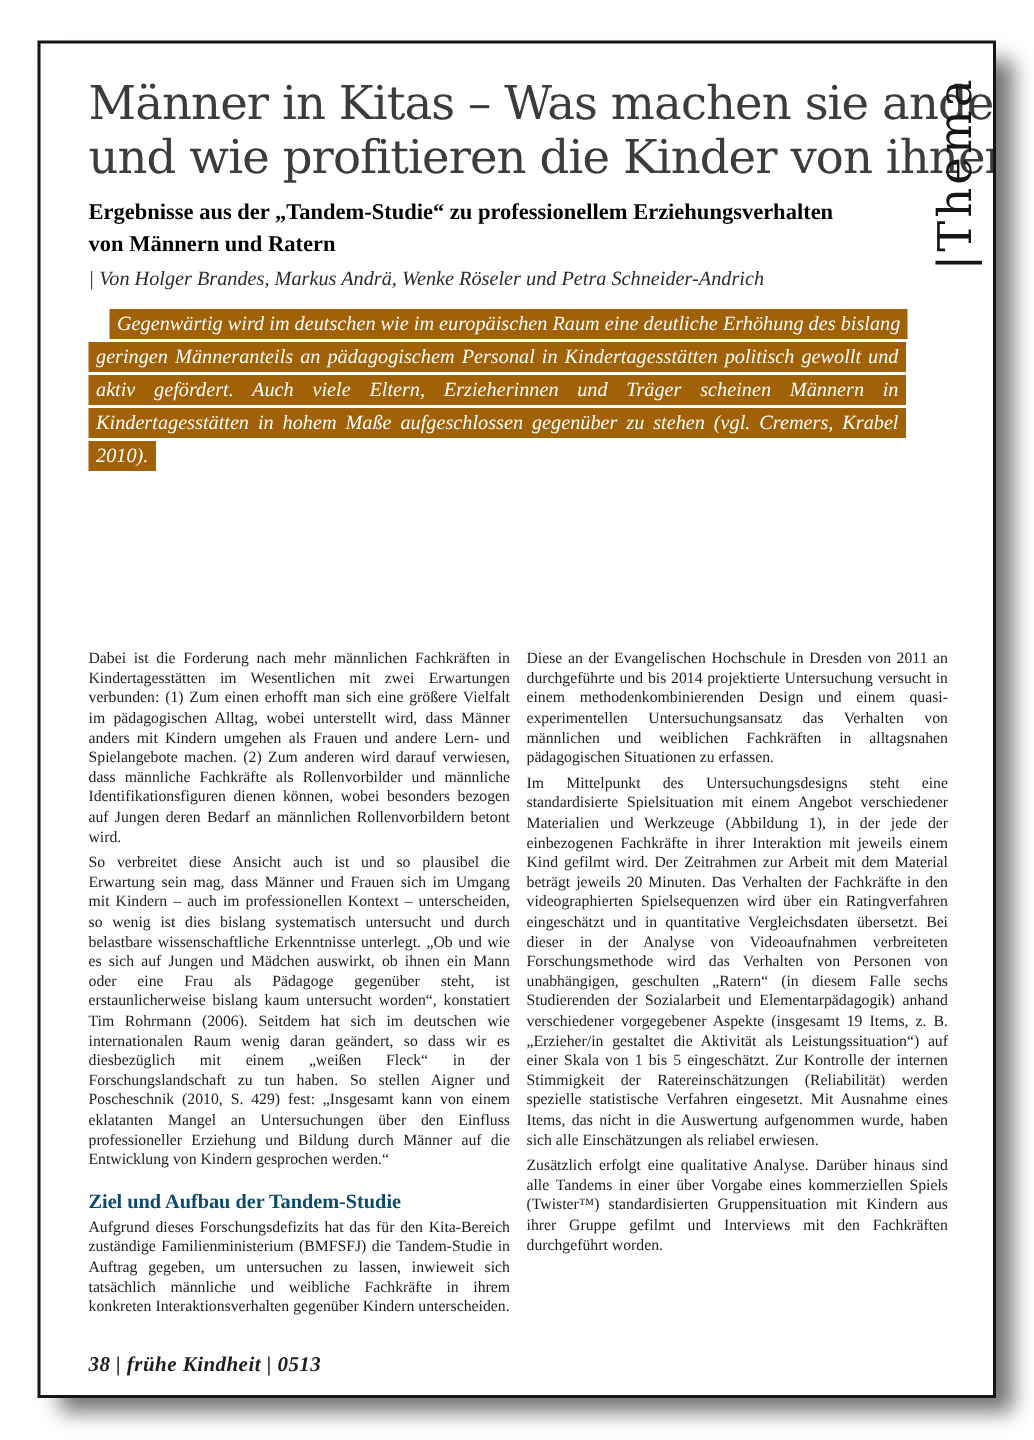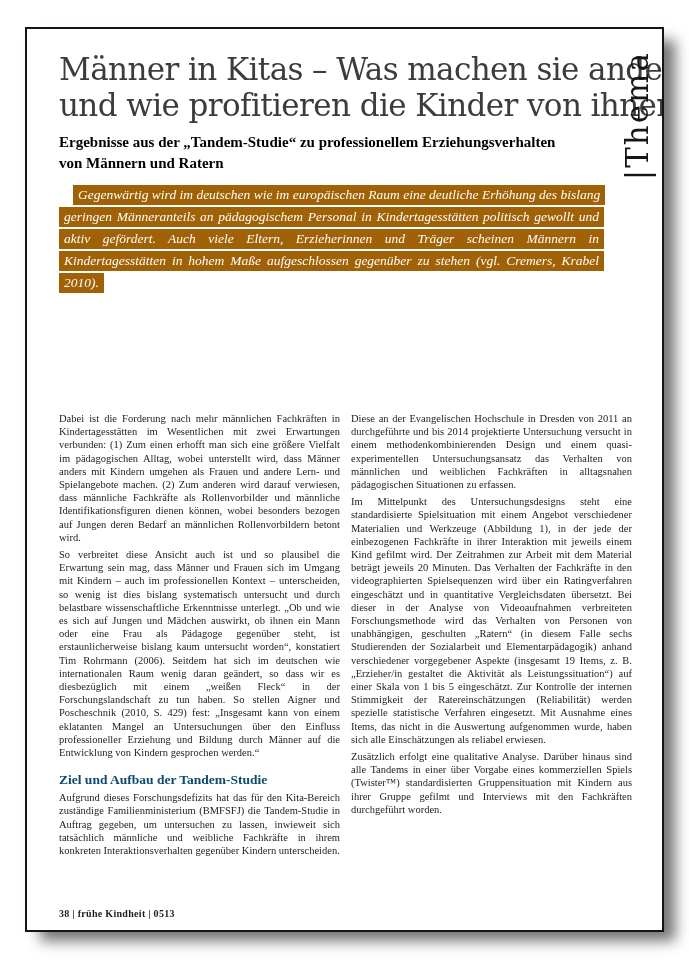--- a/index.html
+++ b/index.html
@@ -49,22 +49,22 @@
   }
   .col { flex:1; min-width:0; }
   .col p { margin:0; }
   .col p + p { margin-top:4px; }
   .col h2 {
     font-size:13.5px; line-height:16px; font-weight:bold;
     color:#0c4a6e; margin:13px 0 3px 0; text-align:left;
   }
   .footer {
     position:absolute; left:32px; bottom:11px;
-    font-size:10px; font-weight:bold; letter-spacing:0.3px;
-    color:#1d1d1b; background:#fff;
+    font-size:14px; font-weight:bold; letter-spacing:0.3px;
+    color:#1d1d1b; background:#fff;font-style:italic;
   }
   .thema-tab { position:absolute; top:22px; right:7px; }
   .thema-tab span {
     display:block;
     writing-mode:vertical-rl; transform:rotate(180deg);
     font-family:"DejaVu Serif", serif;
     font-size:31px; letter-spacing:2px; color:#161616;
   }
 </style>
 </head>
@@ -76,20 +76,21 @@
     <span>|Thema</span>
   </div>
 
   <div class="header">
     <div class="title-line">Männer in Kitas – Was machen sie anders</div>
     <div class="title-line">und wie profitieren die Kinder von ihnen?</div>
     <div class="subtitle-block">
       <div class="subtitle-line">Ergebnisse aus der „Tandem-Studie“ zu professionellem Erziehungsverhalten</div>
       <div class="subtitle-line">von Männern und Ratern</div>
     </div>
+    <div class="byline">| Von Holger Brandes, Markus Andrä, Wenke Röseler und Petra Schneider-Andrich</div>
   </div>
 
   <p class="abstract"><span class="hl">Gegenwärtig wird im deutschen wie im europäischen Raum eine deutliche Erhöhung des bislang geringen Männeranteils an pädagogischem Personal in Kindertagesstätten politisch gewollt und aktiv gefördert. Auch viele Eltern, Erzieherinnen und Träger scheinen Männern in Kindertagesstätten in hohem Maße aufgeschlossen gegenüber zu stehen (vgl. Cremers, Krabel 2010).</span></p>
 
   <div class="columns">
     <div class="col">
       <p>Dabei ist die Forderung nach mehr männlichen Fachkräften in Kindertagesstätten im Wesentlichen mit zwei Erwartungen verbunden: (1) Zum einen erhofft man sich eine größere Vielfalt im pädagogischen Alltag, wobei unterstellt wird, dass Männer anders mit Kindern umgehen als Frauen und andere Lern- und Spielangebote machen. (2) Zum anderen wird darauf verwiesen, dass männliche Fachkräfte als Rollenvorbilder und männliche Identifikationsfiguren dienen können, wobei besonders bezogen auf Jungen deren Bedarf an männlichen Rollenvorbildern betont wird.</p>
       <p>So verbreitet diese Ansicht auch ist und so plausibel die Erwartung sein mag, dass Männer und Frauen sich im Umgang mit Kindern – auch im professionellen Kontext – unterscheiden, so wenig ist dies bislang systematisch untersucht und durch belastbare wissenschaftliche Erkenntnisse unterlegt. „Ob und wie es sich auf Jungen und Mädchen auswirkt, ob ihnen ein Mann oder eine Frau als Pädagoge gegenüber steht, ist erstaunlicherweise bislang kaum untersucht worden“, konstatiert Tim Rohrmann (2006). Seitdem hat sich im deutschen wie internationalen Raum wenig daran geändert, so dass wir es diesbezüglich mit einem „weißen Fleck“ in der Forschungslandschaft zu tun haben. So stellen Aigner und Poscheschnik (2010, S. 429) fest: „Insgesamt kann von einem eklatanten Mangel an Untersuchungen über den Einfluss professioneller Erziehung und Bildung durch Männer auf die Entwicklung von Kindern gesprochen werden.“</p>
       <h2>Ziel und Aufbau der Tandem-Studie</h2>
       <p>Aufgrund dieses Forschungsdefizits hat das für den Kita-Bereich zuständige Familienministerium (BMFSFJ) die Tandem-Studie in Auftrag gegeben, um untersuchen zu lassen, inwieweit sich tatsächlich männliche und weibliche Fachkräfte in ihrem konkreten Interaktionsverhalten gegenüber Kindern unterscheiden.</p>

